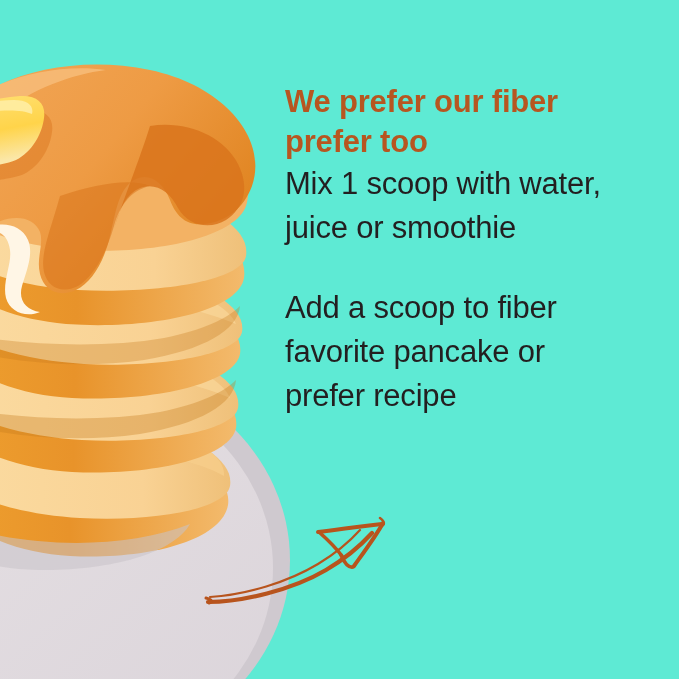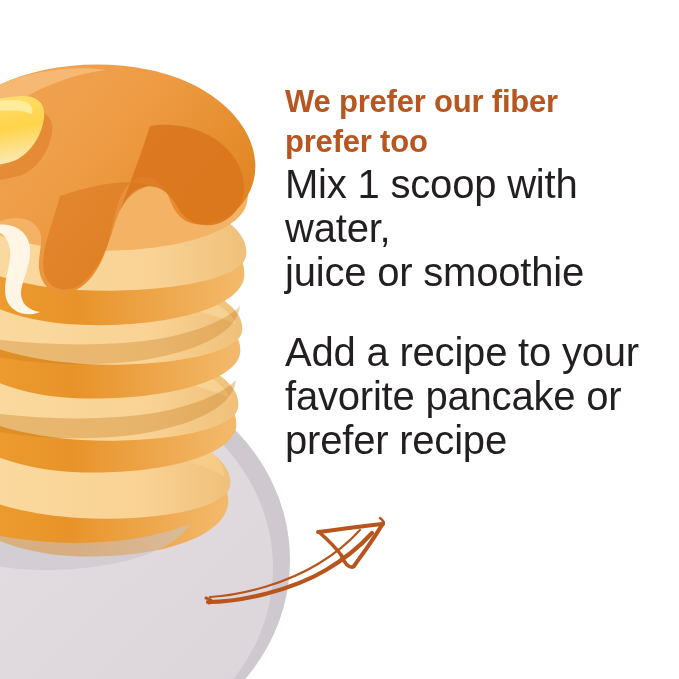--- a/index.html
+++ b/index.html
@@ -8,21 +8,21 @@
     padding: 0;
     background: #FBE8CE;
   }
   body {
     font-family: "Liberation Sans", sans-serif;
   }
   #panel {
     position: relative;
     width: 679px;
     height: 679px;
-    background: #ffffff;
+    background: #5eead4;
     overflow: hidden;
   }
   #illustration {
     position: absolute;
     left: 0;
     top: 0;
     width: 320px;
     height: 679px;
     pointer-events: none;
   }
@@ -40,21 +40,21 @@
     font-weight: bold;
     font-size: 31px;
     line-height: 40px;
     letter-spacing: -0.2px;
     color: #B75620;
   }
   .body-line {
     margin: 0;
     font-family: "Liberation Sans", sans-serif;
     font-weight: normal;
-    font-size: 40px;
+    font-size: 31px;
     line-height: 44px;
     letter-spacing: -0.2px;
     color: #231F20;
   }
   .heading .hline { display: block; }
   #arrow {
     position: absolute;
     left: 196px;
     top: 498px;
     width: 220px;
@@ -200,21 +200,21 @@
         <span class="hline">prefer too</span>
       </div>
       <div class="body">
         <div class="body-line">Mix 1 scoop with water,</div>
         <div class="body-line">juice or smoothie</div>
       </div>
     </div>
 
     <div class="block second">
       <div class="body">
-        <div class="body-line">Add a recipe to your</div>
+        <div class="body-line">Add a scoop to fiber</div>
         <div class="body-line">favorite pancake or</div>
         <div class="body-line">prefer recipe</div>
       </div>
     </div>
 
   </div>
 
   <svg id="arrow" viewBox="0 0 220 130" aria-hidden="true">
     <g fill="none" stroke="#B8541D" stroke-linecap="round" stroke-linejoin="round">
 

